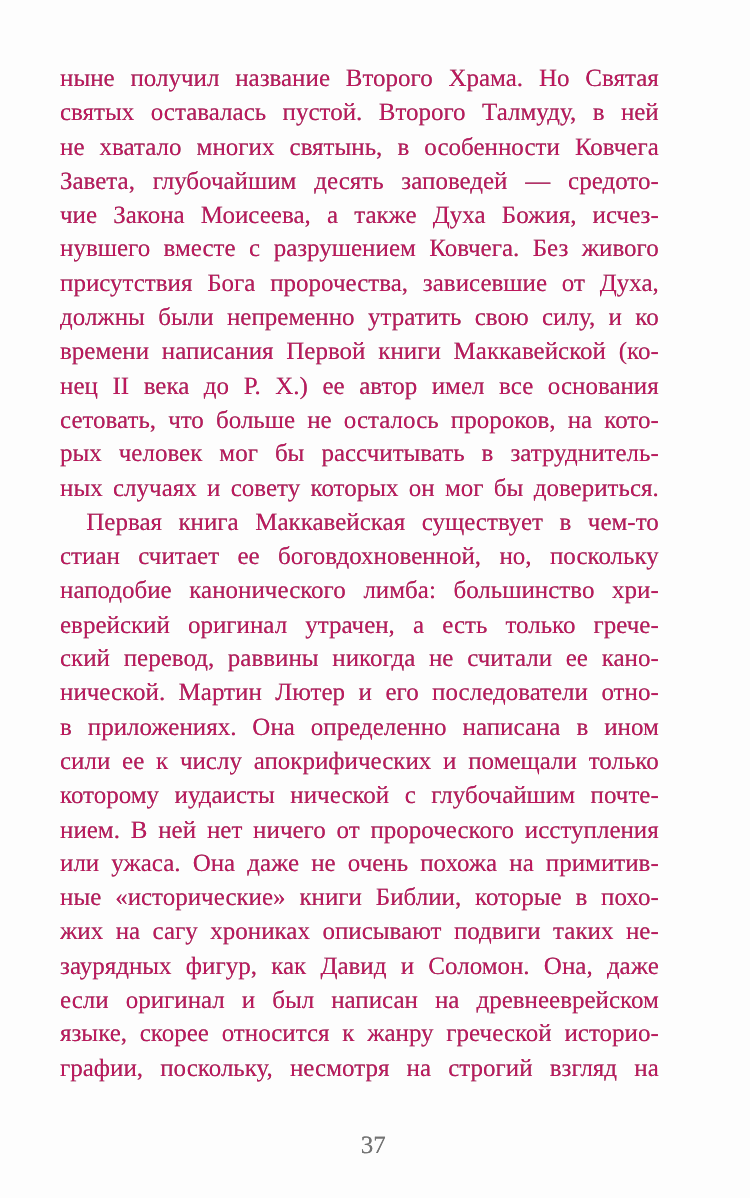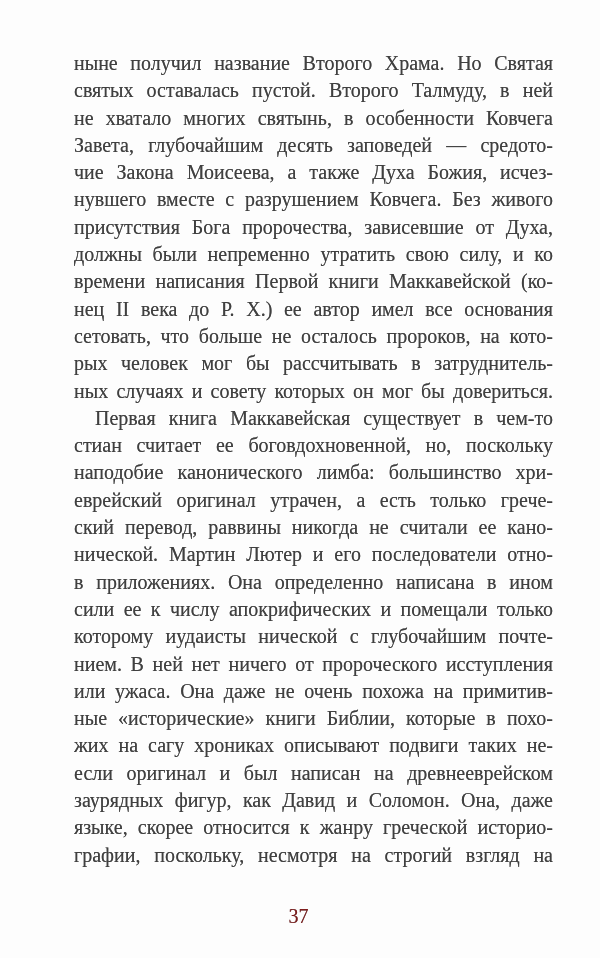--- a/index.html
+++ b/index.html
@@ -13,24 +13,24 @@
     position: relative;
     overflow: hidden;
     font-family: "Liberation Serif", "DejaVu Serif", serif;
   }
   .page {
     position: absolute;
     inset: 0;
   }
   .text-block {
     position: absolute;
-    left: 74px;
+    left: 48px;
     top: 50px;
     width: 479px;
-    color: #404040;
+    color: #be185d;
     font-size: 20px;
     line-height: 27.3px;
   }
   .text-line {
     height: 27.3px;
     overflow: hidden;
     text-align: justify;
     text-align-last: justify;
     word-break: normal;
     hyphens: none;
@@ -39,21 +39,21 @@
   }
   .text-line.indent {
     text-indent: 21px;
   }
   .page-number {
     position: absolute;
     left: 59px;
     width: 479px;
     top: 905px;
     text-align: center;
-    color: #7f1d1d;
+    color: #737373;
     font-size: 20px;
     text-shadow: 0 0 0.4px rgba(20,20,20,0.55);
   }
 </style>
 </head>
 <body>
 
 <div class="page">
   <div class="text-block">
       <div class="text-line">ныне получил название Второго Храма. Но Святая</div>
@@ -75,19 +75,19 @@
       <div class="text-line">еврейский оригинал утрачен, а есть только грече-</div>
       <div class="text-line">ский перевод, раввины никогда не считали ее кано-</div>
       <div class="text-line">нической. Мартин Лютер и его последователи отно-</div>
       <div class="text-line">в приложениях. Она определенно написана в ином</div>
       <div class="text-line">сили ее к числу апокрифических и помещали только</div>
       <div class="text-line">которому иудаисты нической с глубочайшим почте-</div>
       <div class="text-line">нием. В ней нет ничего от пророческого исступления</div>
       <div class="text-line">или ужаса. Она даже не очень похожа на примитив-</div>
       <div class="text-line">ные «исторические» книги Библии, которые в похо-</div>
       <div class="text-line">жих на сагу хрониках описывают подвиги таких не-</div>
+      <div class="text-line">заурядных фигур, как Давид и Соломон. Она, даже</div>
       <div class="text-line">если оригинал и был написан на древнееврейском</div>
-      <div class="text-line">заурядных фигур, как Давид и Соломон. Она, даже</div>
       <div class="text-line">языке, скорее относится к жанру греческой историо-</div>
       <div class="text-line">графии, поскольку, несмотря на строгий взгляд на</div>
     </div>
   <div class="page-number">37</div>
 </div>
 
 </body></html>

